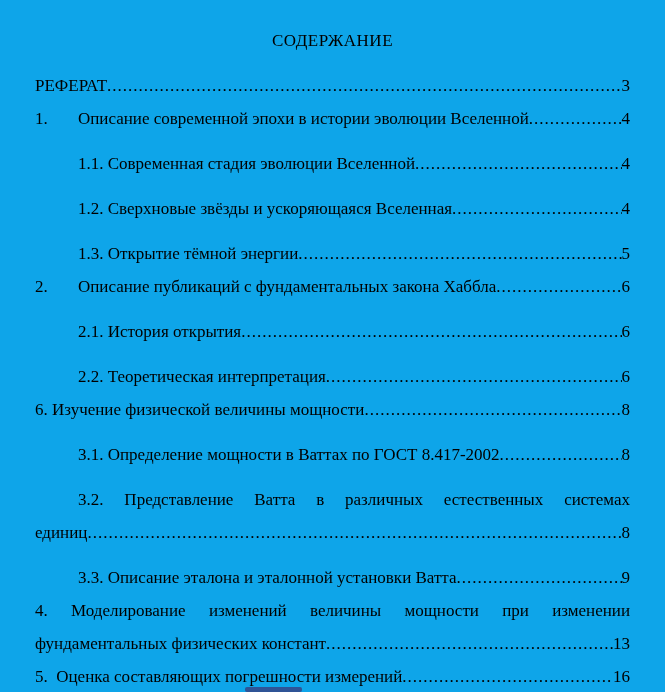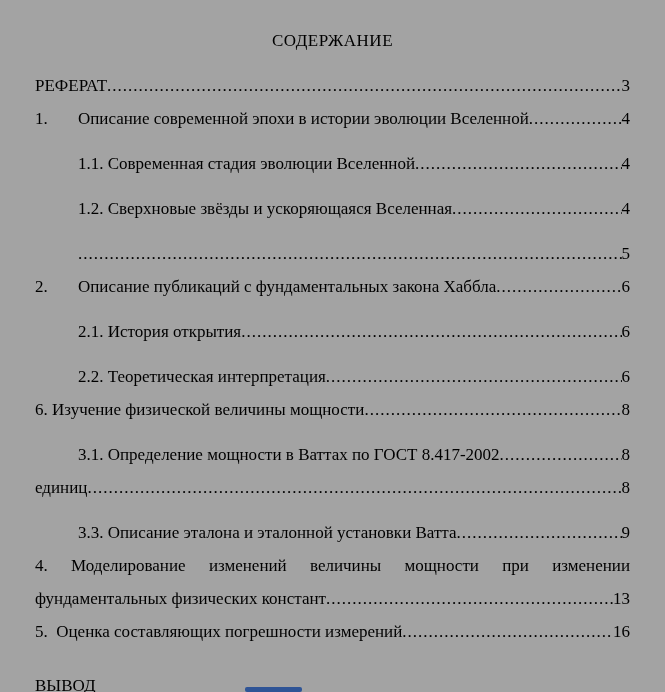--- a/index.html
+++ b/index.html
@@ -6,21 +6,21 @@
   html, body {
     width: 665px;
     background: #ffffff;
     font-family: "Liberation Serif", "DejaVu Serif", serif;
     color: #000000;
   }
   .page {
     position: relative;
     width: 665px;
     height: 692px;
-    background: #a3a3a3;
+    background: #0ea5e9;
     padding: 24px 35px 0 35px;
     overflow: hidden;
   }
   .doc-title {
     text-align: center;
     font-size: 17px;
     line-height: 33px;
     margin-bottom: 12px;
     letter-spacing: 0.5px;
   }
@@ -93,20 +93,21 @@
     <span class="pg">4</span>
   </div>
 
   <div class="row ind">
     <span class="lbl">1.2. Сверхновые звёзды и ускоряющаяся Вселенная</span>
     <span class="leader">................................................................................................................................................................................................................................................</span>
     <span class="pg">4</span>
   </div>
 
   <div class="row ind">
+    <span class="lbl">1.3. Открытие тёмной энергии</span>
     <span class="leader">................................................................................................................................................................................................................................................</span>
     <span class="pg">5</span>
   </div>
 
   <div class="row">
     <span class="num">2.</span>
     <span class="lbl">Описание публикаций с фундаментальных закона Хаббла</span>
     <span class="leader">................................................................................................................................................................................................................................................</span>
     <span class="pg">6</span>
   </div>
@@ -128,20 +129,21 @@
     <span class="leader">................................................................................................................................................................................................................................................</span>
     <span class="pg">8</span>
   </div>
 
   <div class="row ind">
     <span class="lbl">3.1. Определение мощности в Ваттах по ГОСТ 8.417-2002</span>
     <span class="leader">................................................................................................................................................................................................................................................</span>
     <span class="pg">8</span>
   </div>
 
+  <div class="jrow ind">3.2. Представление Ватта в различных естественных системах</div>
 
   <div class="row">
     <span class="lbl">единиц</span>
     <span class="leader">................................................................................................................................................................................................................................................</span>
     <span class="pg">8</span>
   </div>
 
   <div class="row ind">
     <span class="lbl">3.3. Описание эталона и эталонной установки Ватта</span>
     <span class="leader">................................................................................................................................................................................................................................................</span>

